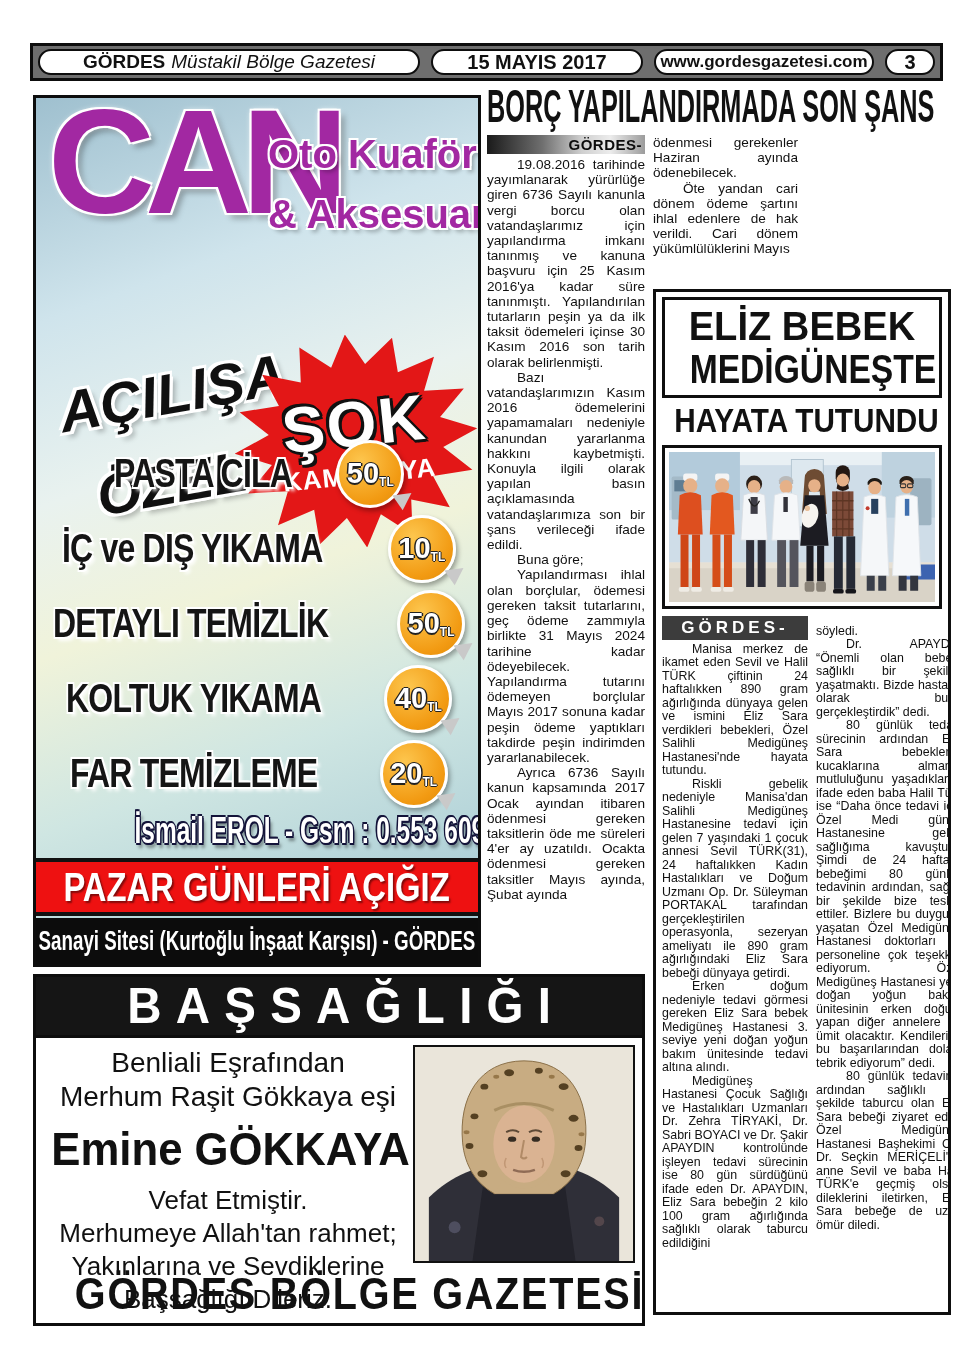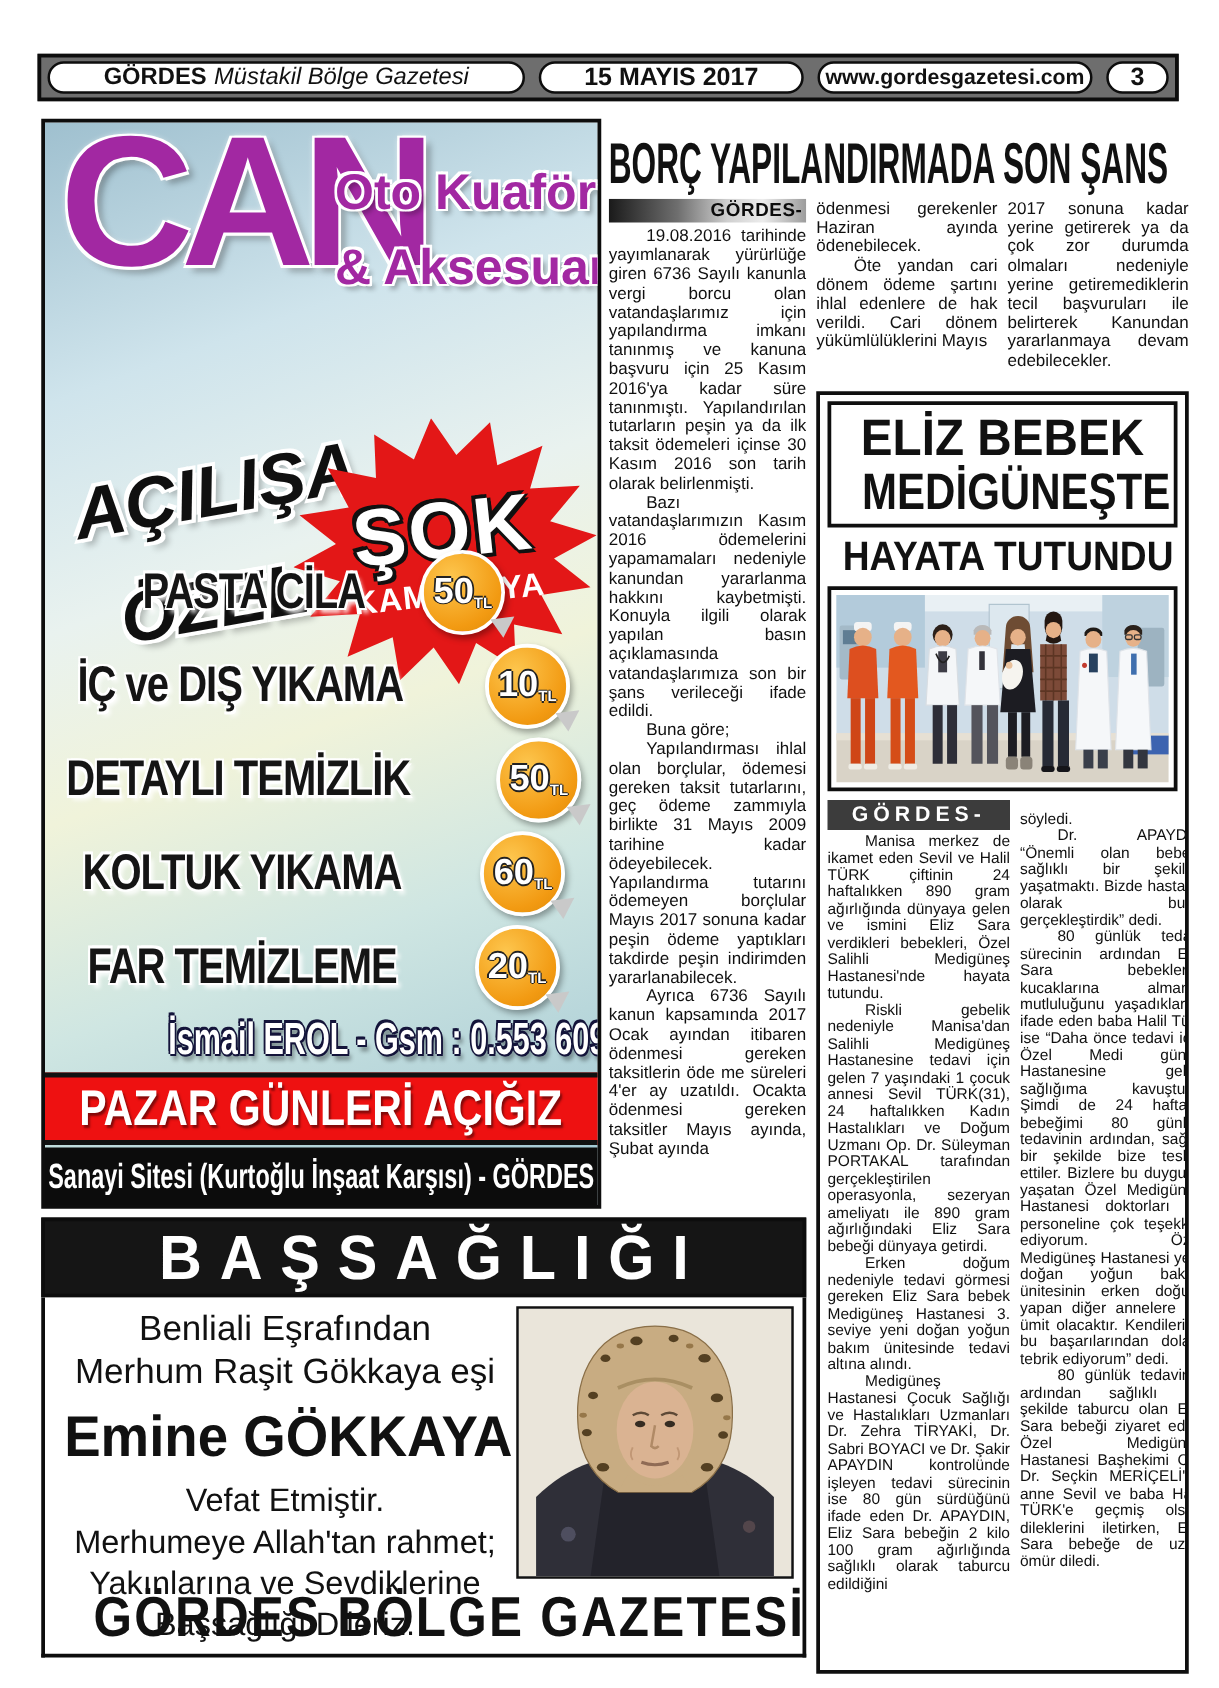--- a/index.html
+++ b/index.html
@@ -67,21 +67,21 @@
   #ad-address{position:absolute;left:-3px;right:-3px;top:820px;height:46px;background:#0c0c0c;
        display:flex;align-items:center;justify-content:center;}
   #ad-address span{font-size:28px;font-weight:800;color:#fff;white-space:nowrap;transform:scaleX(.67);}
 
   
   .copy p{margin:0;font-size:13.6px;line-height:15.2px;text-align:justify;color:#101010;}
   .copy p.ind{text-indent:30px;}
   .copy-sm p{font-size:12.4px;line-height:13.5px;}
 
   
-  #debt{position:absolute;left:487px;top:106px;width:464px;}
+  #debt{position:absolute;left:487px;top:82px;width:464px;}
   .debt-headline{display:inline-block;font-size:46px;font-weight:800;white-space:nowrap;line-height:48px;
        transform:scaleX(.55);transform-origin:left center;letter-spacing:0;}
   .debt-cols{display:flex;gap:8px;margin-top:5px;}
   .dcol1{width:158px;flex:0 0 158px;max-height:812px;overflow:hidden;}
   .dright{width:298px;flex:0 0 298px;}
   .dcols23{display:flex;gap:8px;height:150px;overflow:hidden;}
   .dcol{width:145px;flex:0 0 145px;}
   .dateline-grad{height:19px;margin-bottom:3px;display:flex;align-items:center;justify-content:flex-end;
        padding-right:3px;font-size:15px;font-weight:800;color:#0c0c0c;letter-spacing:.5px;
        background:linear-gradient(90deg,#1a1a1a 0%,#6f6f6f 35%,#cfcfcf 60%,#ececec 78%,#9c9c9c 100%);}
@@ -172,21 +172,21 @@
         <span class="svc-label">DETAYLI TEMİZLİK</span>
         <span class="svc-badge">
           <span class="badge-num">50</span>
           <span class="badge-tl">TL</span>
           <span class="badge-arrow"></span>
         </span>
       </div>
       <div class="svc-row">
         <span class="svc-label">KOLTUK YIKAMA</span>
         <span class="svc-badge">
-          <span class="badge-num">60</span>
+          <span class="badge-num">40</span>
           <span class="badge-tl">TL</span>
           <span class="badge-arrow"></span>
         </span>
       </div>
       <div class="svc-row">
         <span class="svc-label">FAR TEMİZLEME</span>
         <span class="svc-badge">
           <span class="badge-num">20</span>
           <span class="badge-tl">TL</span>
           <span class="badge-arrow"></span>
@@ -207,32 +207,29 @@
 
   <div id="debt">
     <span class="debt-headline">BORÇ YAPILANDIRMADA SON ŞANS</span>
     <div class="debt-cols">
       <div class="dcol1 copy">
         <div class="dateline-grad">GÖRDES-</div>
         <div class="copy">
             <p class="ind">19.08.2016 tarihinde yayımlanarak yürürlüğe giren 6736 Sayılı kanunla vergi borcu olan vatandaşlarımız için yapılandırma imkanı tanınmış ve kanuna başvuru için 25 Kasım 2016'ya kadar süre tanınmıştı. Yapılandırılan tutarların peşin ya da ilk taksit ödemeleri içinse 30 Kasım 2016 son tarih olarak belirlenmişti.</p>
             <p class="ind">Bazı vatandaşlarımızın Kasım 2016 ödemelerini yapamamaları nedeniyle kanundan yararlanma hakkını kaybetmişti. Konuyla ilgili olarak yapılan basın açıklamasında vatandaşlarımıza son bir şans verileceği ifade edildi.</p>
             <p class="ind">Buna göre;</p>
-            <p class="ind">Yapılandırması ihlal olan borçlular, ödemesi gereken taksit tutarlarını, geç ödeme zammıyla birlikte 31 Mayıs 2009 tarihine kadar ödeyebilecek. Yapılandırma tutarını ödemeyen borçlular Mayıs 2017 sonuna kadar peşin ödeme yaptıkları takdirde peşin indirimden yararlanabilecek.</p>
+            <p class="ind">Yapılandırması ihlal olan borçlular, ödemesi gereken taksit tutarlarını, geç ödeme zammıyla birlikte 31 Mayıs 2024 tarihine kadar ödeyebilecek. Yapılandırma tutarını ödemeyen borçlular Mayıs 2017 sonuna kadar peşin ödeme yaptıkları takdirde peşin indirimden yararlanabilecek.</p>
             <p class="ind">Ayrıca 6736 Sayılı kanun kapsamında 2017 Ocak ayından itibaren ödenmesi gereken taksitlerin öde me süreleri 4'er ay uzatıldı. Ocakta ödenmesi gereken taksitler Mayıs ayında, Şubat ayında</p>
           </div>
       </div>
       <div class="dright">
         <div class="dcols23">
           <div class="dcol copy">
               <p>ödenmesi gerekenler Haziran ayında ödenebilecek.</p>
               <p class="ind">Öte yandan cari dönem ödeme şartını ihlal edenlere de hak verildi. Cari dönem yükümlülüklerini Mayıs</p>
-            </div>
-          <div class="dcol copy">
-              <p>2017 sonuna kadar yerine getirerek ya da çok zor durumda olmaları nedeniyle yerine getiremediklerin tecil başvuruları ile belirterek Kanundan yararlanmaya devam edebilecekler.</p>
             </div>
         </div>
 
         <div id="eliz">
           <div class="eliz-headbox">
             <span class="eh1">ELİZ BEBEK</span>
             <span class="eh2">MEDİGÜNEŞTE</span>
           </div>
           <span class="eh3">HAYATA TUTUNDU</span>
 

